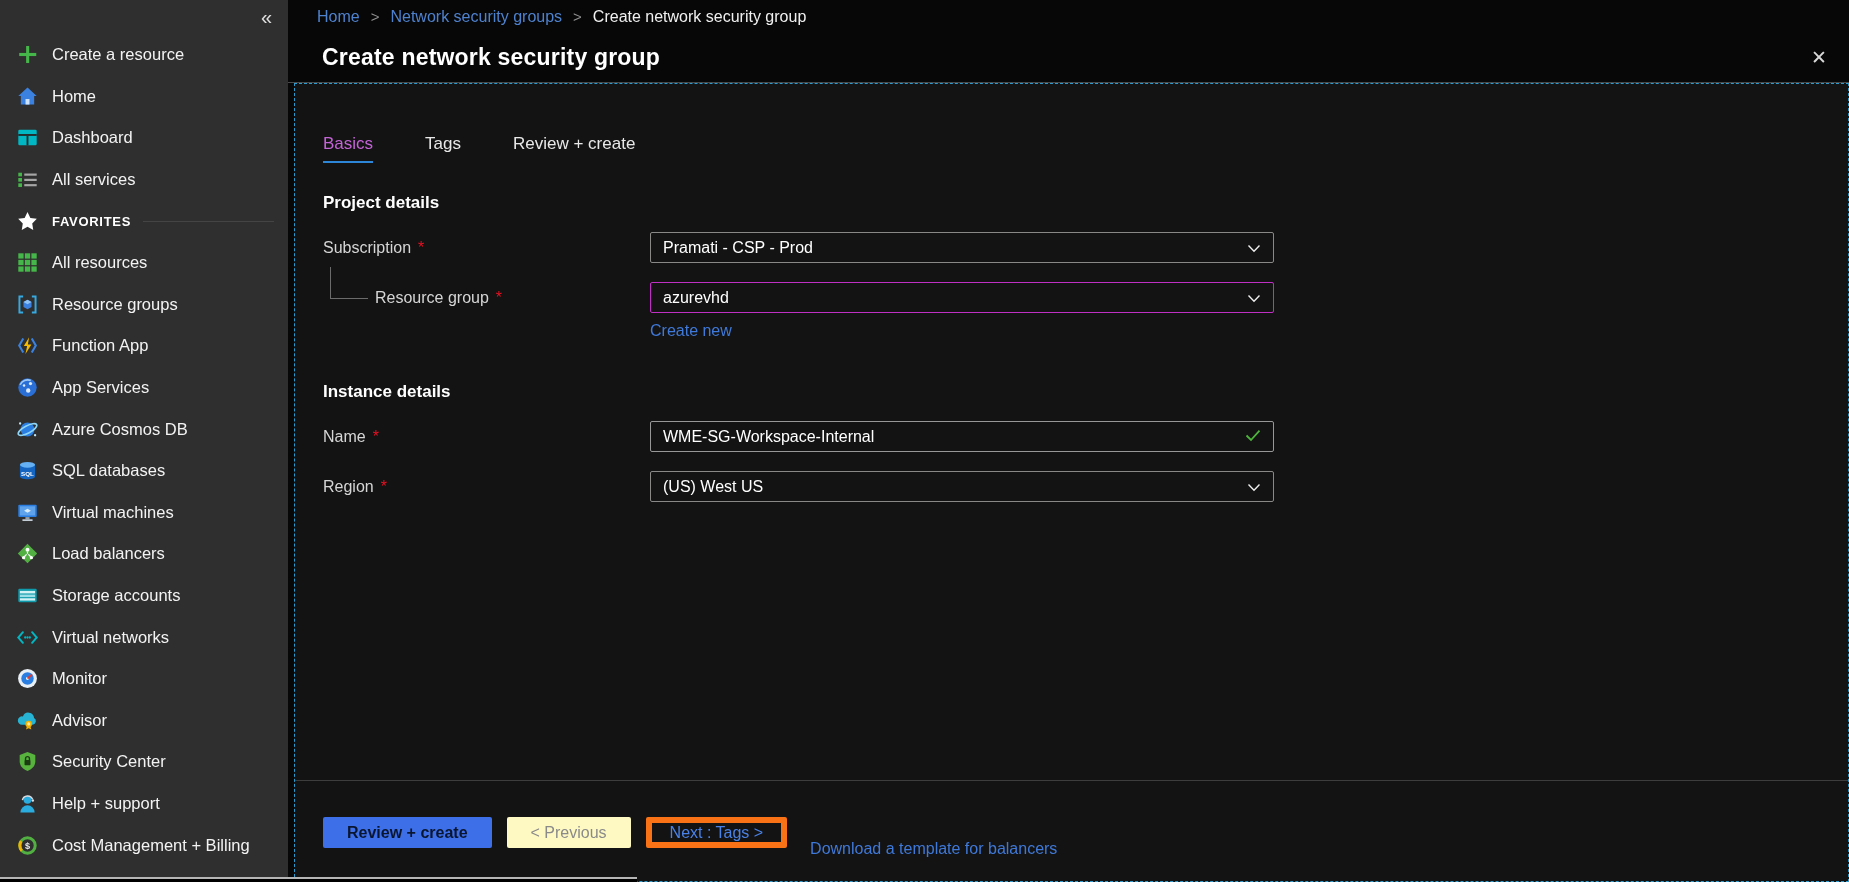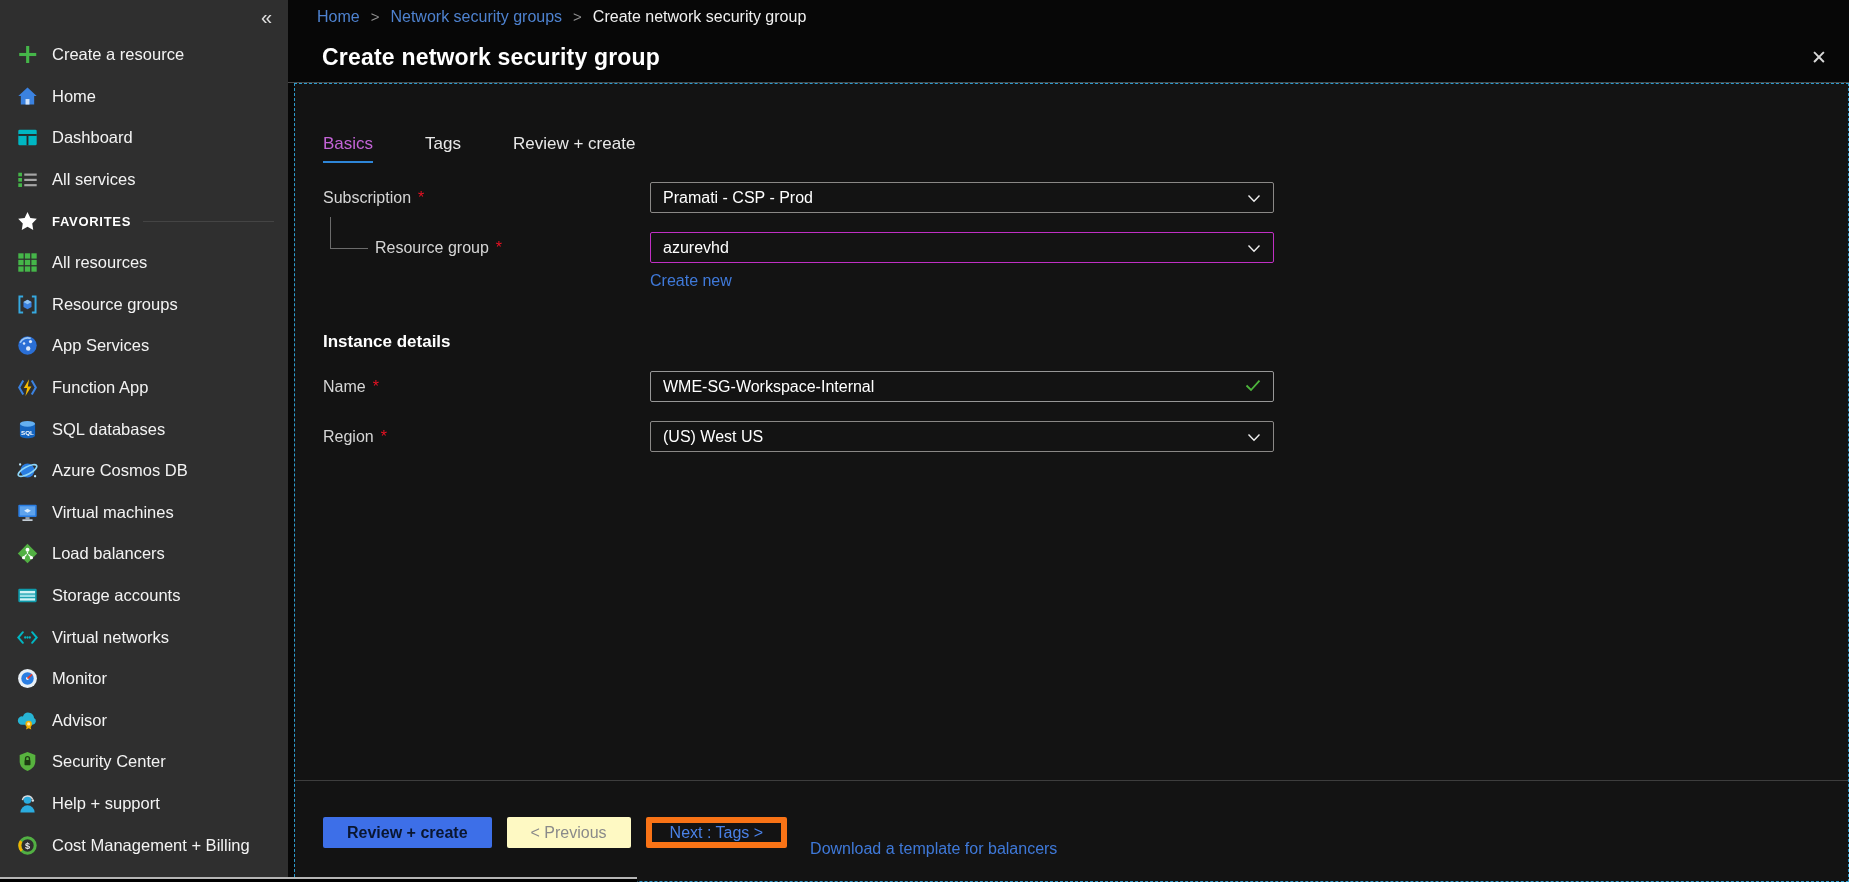--- a/index.html
+++ b/index.html
@@ -142,59 +142,59 @@
             <path d="M13.8 3H17v14h-3.2" stroke="#36a9e0" stroke-width="1.7" fill="none"></path>
             <path d="M10 5.8l3.5 2v4.4L10 14.2l-3.5-2V7.8z" fill="#3b82e0"></path>
             <path d="M10 5.8l3.5 2L10 9.8 6.5 7.8z" fill="#8ec2f2"></path>
           </svg>
         </span>
       <span>Resource groups</span>
     </div>
     <div class="nav-item">
       <span class="icon">
           <svg viewBox="0 0 20 20">
+            <path d="M6.3 4 2.8 10l3.5 6" stroke="#3b82e0" stroke-width="1.8" fill="none"></path>
+            <path d="M13.7 4l3.5 6-3.5 6" stroke="#3b82e0" stroke-width="1.8" fill="none"></path>
+            <path d="M11.4 2.8 6.8 10.5h2.9L8.2 17.4l5.2-8.3h-3.1z" fill="#f6bb00"></path>
+          </svg>
+        </span>
+      <span>Function App</span>
+    </div>
+    <div class="nav-item">
+      <span class="icon">
+          <svg viewBox="0 0 20 20">
             <circle cx="10" cy="10" r="8" fill="#2a6fd6"></circle>
             <path d="M3.6 7.6a7.2 7.2 0 0 1 9.2-3.7" stroke="#9cc7f5" stroke-width="1.4" fill="none"></path>
             <circle cx="7" cy="8.2" r="1.1" fill="#dceafc"></circle>
             <circle cx="12.6" cy="6.6" r="1.4" fill="#dceafc"></circle>
             <circle cx="10.6" cy="12.6" r="1.9" fill="#dceafc"></circle>
           </svg>
         </span>
       <span>App Services</span>
     </div>
     <div class="nav-item">
       <span class="icon">
           <svg viewBox="0 0 20 20">
-            <path d="M6.3 4 2.8 10l3.5 6" stroke="#3b82e0" stroke-width="1.8" fill="none"></path>
-            <path d="M13.7 4l3.5 6-3.5 6" stroke="#3b82e0" stroke-width="1.8" fill="none"></path>
-            <path d="M11.4 2.8 6.8 10.5h2.9L8.2 17.4l5.2-8.3h-3.1z" fill="#f6bb00"></path>
-          </svg>
-        </span>
-      <span>Function App</span>
-    </div>
-    <div class="nav-item">
-      <span class="icon">
-          <svg viewBox="0 0 20 20">
-            <path d="M3.4 5v10c0 1.5 3 2.7 6.6 2.7s6.6-1.2 6.6-2.7V5z" fill="#1565c0"></path>
-            <ellipse cx="10" cy="5" rx="6.6" ry="2.5" fill="#64b0f2"></ellipse>
-            <text x="10" y="14.4" font-size="5.4" fill="#ffffff" text-anchor="middle" font-weight="bold" font-family="sans-serif">SQL</text>
-          </svg>
-        </span>
-      <span>SQL databases</span>
-    </div>
-    <div class="nav-item">
-      <span class="icon">
-          <svg viewBox="0 0 20 20">
             <circle cx="10" cy="10" r="6" fill="#2a7de1"></circle>
             <ellipse cx="10" cy="10" rx="9" ry="3.2" fill="none" stroke="#8ed6f8" stroke-width="1.4" transform="rotate(-28 10 10)"></ellipse>
             <circle cx="3.6" cy="4.8" r="1" fill="#bfe9fb"></circle>
             <circle cx="16.6" cy="15" r="1" fill="#bfe9fb"></circle>
           </svg>
         </span>
       <span>Azure Cosmos DB</span>
+    </div>
+    <div class="nav-item">
+      <span class="icon">
+          <svg viewBox="0 0 20 20">
+            <path d="M3.4 5v10c0 1.5 3 2.7 6.6 2.7s6.6-1.2 6.6-2.7V5z" fill="#1565c0"></path>
+            <ellipse cx="10" cy="5" rx="6.6" ry="2.5" fill="#64b0f2"></ellipse>
+            <text x="10" y="14.4" font-size="5.4" fill="#ffffff" text-anchor="middle" font-weight="bold" font-family="sans-serif">SQL</text>
+          </svg>
+        </span>
+      <span>SQL databases</span>
     </div>
     <div class="nav-item">
       <span class="icon">
           <svg viewBox="0 0 20 20">
             <rect x="2" y="3.2" width="16" height="10.8" rx="1" fill="#2a7de1"></rect>
             <rect x="3.4" y="4.6" width="13.2" height="8" fill="#5ea3ec"></rect>
             <path d="M10 6.8l3 1.7-3 1.7-3-1.7z" fill="#d9ecfd"></path>
             <rect x="8.2" y="14" width="3.6" height="1.9" fill="#9aa3ad"></rect>
             <rect x="5.6" y="15.9" width="8.8" height="1.5" fill="#c4cdd6"></rect>
           </svg>
@@ -309,20 +309,21 @@
 
     <div class="content">
       <div class="content-inner">
 
         <div class="tabs">
           <div class="tab active">Basics</div>
           <div class="tab">Tags</div>
           <div class="tab">Review + create</div>
         </div>
 
+        <div class="section-heading">Project details</div>
 
         <div class="form-row">
           <div class="flabel">
             <span>Subscription</span>
             <span class="req">*</span>
           </div>
           <div class="field">
             <span class="val">Pramati - CSP - Prod</span>
             <span><svg width="14" height="9" viewBox="0 0 14 9">
                   <path d="M1.5 1.5 7 7.2 12.5 1.5" stroke="#f0f0f0" stroke-width="1.4" fill="none"></path>

